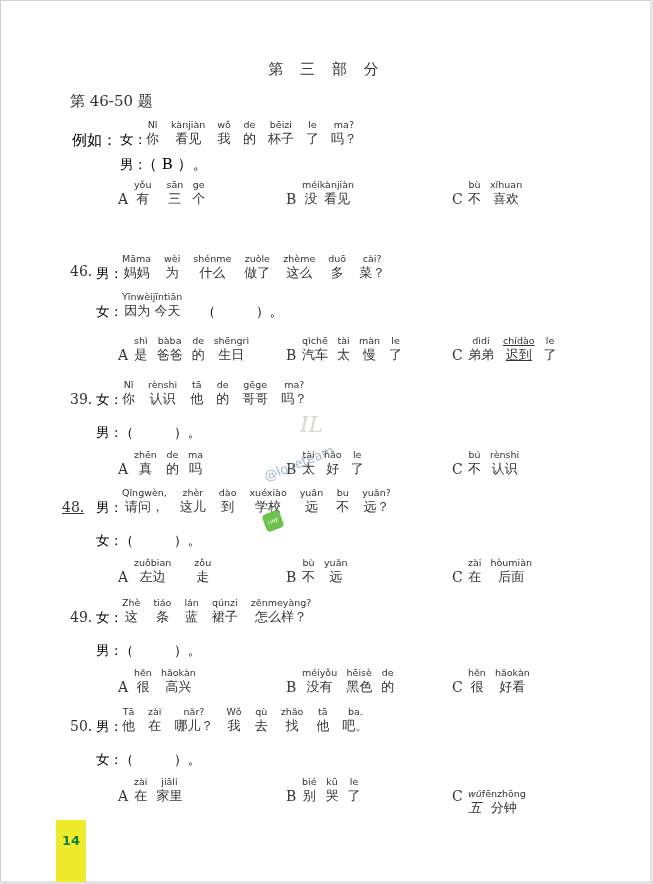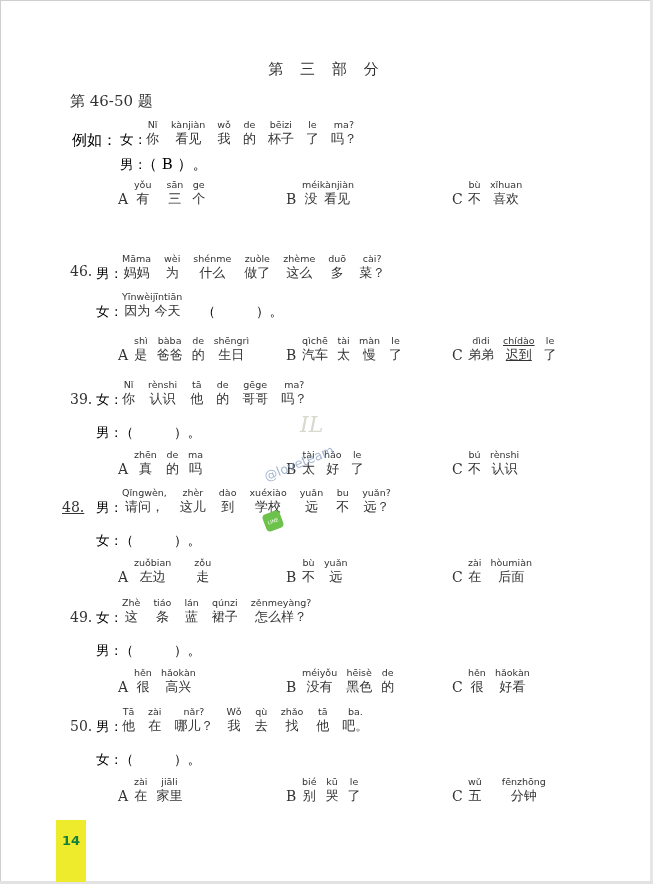--- a/index.html
+++ b/index.html
@@ -105,20 +105,20 @@
     <div class="abs qnum" style="left:70px;top:718px;">50.</div>
     <div class="abs lbl" style="left:96px;top:718px;">男：</div>
     <div class="abs " style="left:122px;top:706px;"><span><span class="word" style="margin-right: 13px;"><span class="p">Tā</span><span class="h">他</span></span><span class="word" style="margin-right: 13px;"><span class="p">zài</span><span class="h">在</span></span><span class="word" style="margin-right: 13px;"><span class="p">nǎr?</span><span class="h">哪儿？</span></span><span class="word" style="margin-right: 13px;"><span class="p">Wǒ</span><span class="h">我</span></span><span class="word" style="margin-right: 13px;"><span class="p">qù</span><span class="h">去</span></span><span class="word" style="margin-right: 13px;"><span class="p">zhǎo</span><span class="h">找</span></span><span class="word" style="margin-right: 13px;"><span class="p">tā</span><span class="h">他</span></span><span class="word" style="margin-right: 13px;"><span class="p">ba.</span><span class="h">吧。</span></span></span></div>
     <div class="abs lbl" style="left:96px;top:751px;">女：</div>
     <div class="abs lbl" style="left:120px;top:751px;">（　　　）。</div>
     <div class="abs opt-letter" style="left: 118px; top: 788px;">A</div>
     <div class="abs" style="left: 134px; top: 776px;"><span><span class="word" style="margin-right: 9px;"><span class="p">zài</span><span class="h">在</span></span><span class="word" style="margin-right: 9px;"><span class="p">jiāli</span><span class="h">家里</span></span></span></div>
     <div class="abs opt-letter" style="left: 286px; top: 788px;">B</div>
     <div class="abs" style="left: 302px; top: 776px;"><span><span class="word" style="margin-right: 9px;"><span class="p">bié</span><span class="h">别</span></span><span class="word" style="margin-right: 9px;"><span class="p">kū</span><span class="h">哭</span></span><span class="word" style="margin-right: 9px;"><span class="p">le</span><span class="h">了</span></span></span></div>
     <div class="abs opt-letter" style="left: 452px; top: 788px;">C</div>
-    <div class="abs" style="left: 468px; top: 776px;"><span><span class="word" style="margin-right: 20px;"><span class="p">wǔ</span><span class="h">五</span></span><span class="word" style="margin-right: 9px;"><span class="p">fēnzhōng</span><span class="h">分钟</span></span></span></div>
+    <div class="abs" style="left: 468px; top: 776px;"><span><span class="word" style="margin-right: 0; font-style: italic;"><span class="p">wǔ</span><span class="h">五</span></span><span class="word" style="margin-right: 9px; margin-top: 12px;"><span class="p">fēnzhōng</span><span class="h">分钟</span></span></span></div>
   </div>
 
 <div class="wm-il">IL</div>
 <div class="wm-line">@loveteam</div>
 <div class="wm-badge">LINE</div>
 
 <div class="pagenum">14</div>
 
 </body></html>

